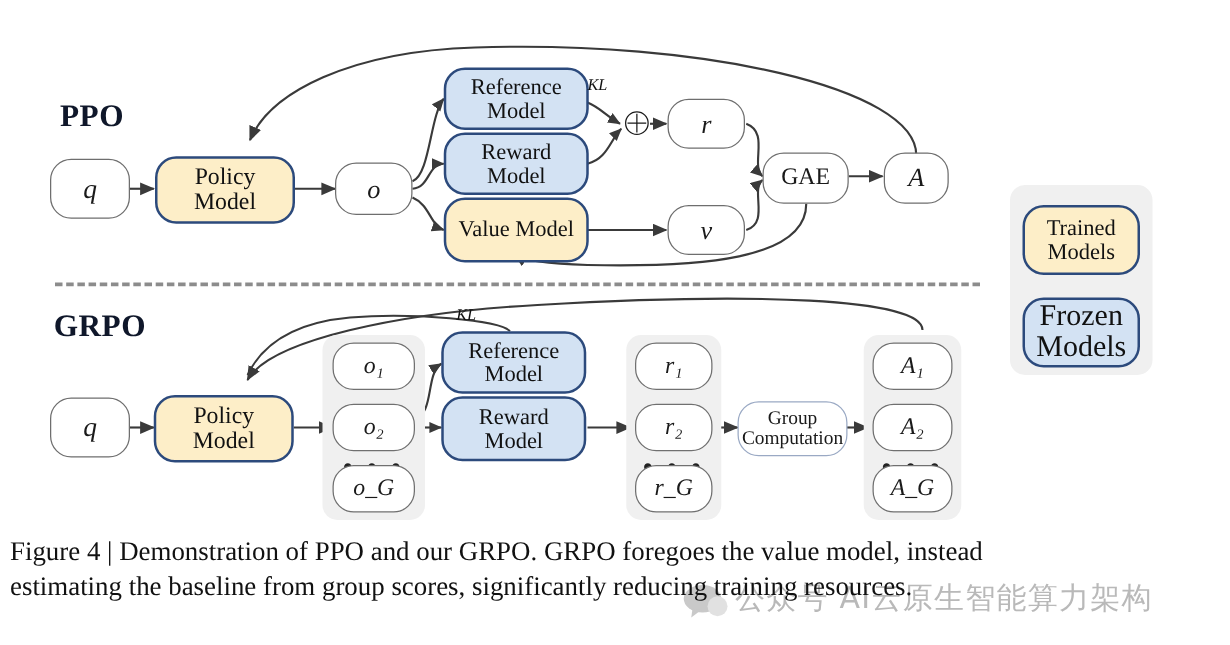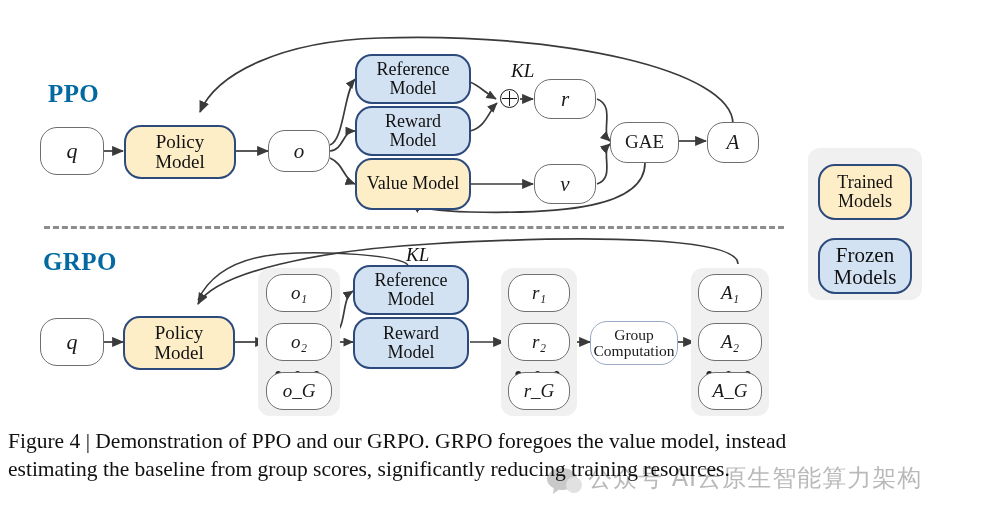--- a/index.html
+++ b/index.html
@@ -12,29 +12,29 @@
   .node{position:absolute;box-sizing:border-box;display:flex;align-items:center;
         justify-content:center;text-align:center;line-height:1.06;border-radius:17px;}
 
   .plain{background:#ffffff;border:1.6px solid #6e6e6e;font-style:italic;}
   .trained{background:#fdeec8;border:2px solid #2c4a7c;color:#111;}
   .frozen{background:#d3e2f3;border:2px solid #2c4a7c;color:#111;}
   .thin{background:#ffffff;border:1.4px solid #9aa9c4;}
   .grey{background:#ffffff;border:1.6px solid #707070;}
 
   .sec-title{position:absolute;font-family:"Liberation Serif","DejaVu Serif",serif;
-             font-weight:bold;font-size:25px;letter-spacing:.4px;color:#0369a1;}
+             font-weight:bold;font-size:25px;letter-spacing:.4px;color:#0f172a;}
 
   .grouppanel{position:absolute;background:#f0f0f0;border-radius:12px;}
 
   .ellipsis{position:absolute;text-align:center;font-size:22px;letter-spacing:3px;
             color:#222;font-weight:bold;line-height:1;}
 
-  .kl{position:absolute;font-style:italic;font-size:19px;color:#111;
-      font-family:"Liberation Serif","DejaVu Serif",serif;padding-left:41px;}
+  .kl{position:absolute;font-style:italic;font-size:13px;color:#111;
+      font-family:"Liberation Serif","DejaVu Serif",serif;}
 
   .legendbox{position:absolute;background:#f0f0f0;border-radius:12px;}
 
   .caption{position:absolute;left:8px;top:428px;width:968px;
            font-family:"Liberation Serif","DejaVu Serif",serif;
            font-size:21.5px;line-height:1.28;color:#111;}
 
   .wm{position:absolute;color:#b9b9b9;font-family:"DejaVu Sans",sans-serif;
       font-size:24px;white-space:nowrap;letter-spacing:1px;}
   .wm-logo{position:absolute;left:546px;top:466px;width:40px;height:30px;opacity:.55;}
@@ -164,21 +164,21 @@
   <div class="node thin" style="left:590px;top:321px;width:88px;height:44px;font-size:15.5px;padding:0 3px;">Group Computation</div>
 
   <div class="grouppanel" style="left:691px;top:268px;width:78px;height:148px;"></div>
   <div class="node grey" style="left:698px;top:274px;width:64px;height:38px;font-size:19px;font-style:italic;">A₁</div>
   <div class="node grey" style="left:698px;top:323px;width:64px;height:38px;font-size:19px;font-style:italic;">A₂</div>
   <div class="ellipsis" style="left:698px;top:363px;width:64px;">• • •</div>
   <div class="node grey" style="left:698px;top:372px;width:64px;height:38px;font-size:19px;font-style:italic;">A_G</div>
 
   <div class="legendbox" style="left:808px;top:148px;width:114px;height:152px;"></div>
   <div class="node trained" style="left:818px;top:164px;width:94px;height:56px;font-size:18px;padding:4px 4px;">Trained Models</div>
-  <div class="node frozen" style="left:818px;top:238px;width:94px;height:56px;font-size:21px;padding:0 20px;">Frozen Models</div>
+  <div class="node frozen" style="left:818px;top:238px;width:94px;height:56px;font-size:24px;padding:0 20px;">Frozen Models</div>
 
   <svg class="wm-logo" viewBox="0 0 40 30">
     <ellipse cx="16" cy="13" rx="15" ry="11" fill="#9d9d9d"></ellipse>
     <path d="M8,21 L7,28 L15,22 z" fill="#9d9d9d"></path>
     <circle cx="28" cy="19" r="8" fill="#c9c9c9"></circle>
   </svg>
   <div class="wm" style="left:588px;top:462px;">公众号 AI云原生智能算力架构</div>
 
   <div class="caption">
     <div>Figure 4 | Demonstration of PPO and our GRPO. GRPO foregoes the value model, instead</div>

